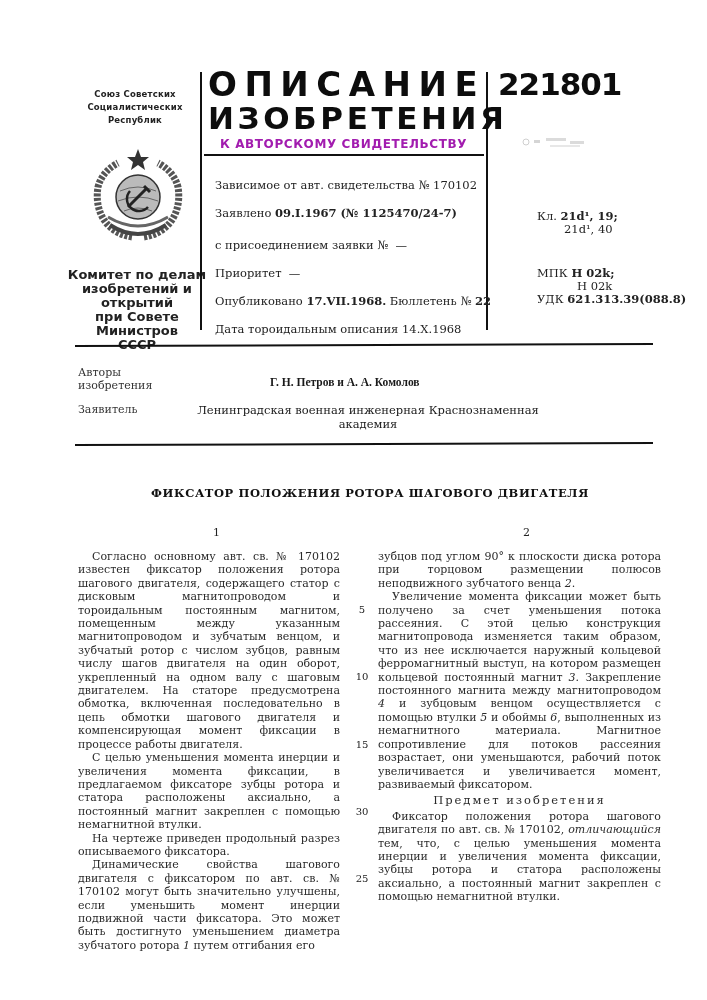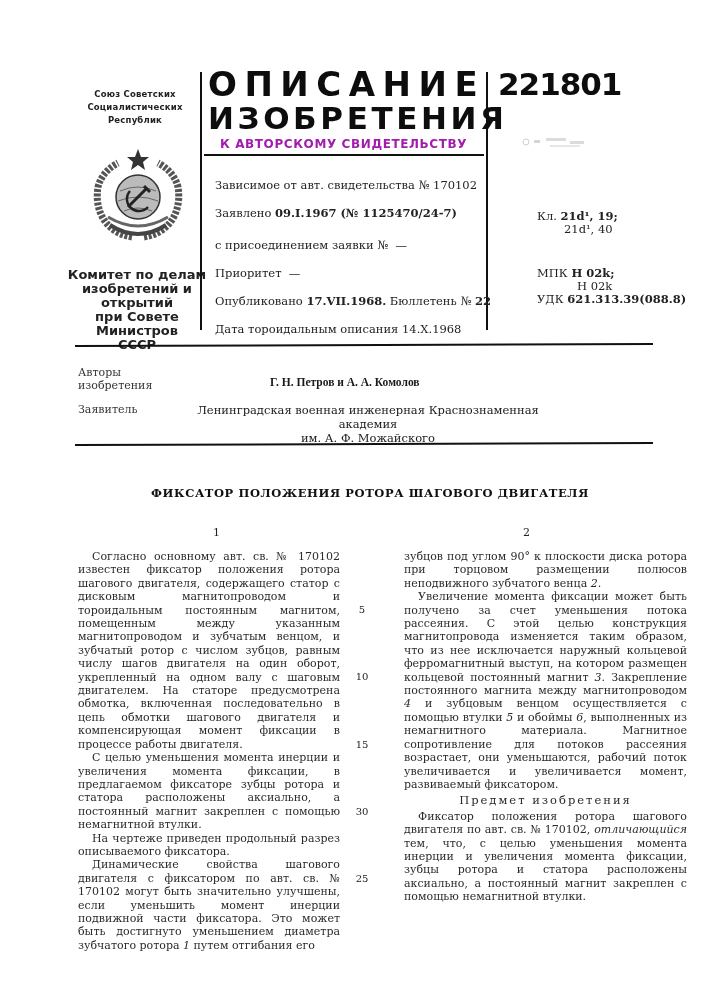--- a/index.html
+++ b/index.html
@@ -43,21 +43,21 @@
 
   .doc-title { left: 100px; top: 486px; width: 540px; text-align: center; font-size: 11.5px; font-weight: bold; letter-spacing: 0.6px; color: #111; white-space: nowrap; }
   .colnum { font-size: 11px; color: #222; }
   .colnum1 { left: 213px; top: 526px; }
   .colnum2 { left: 523px; top: 526px; }
 
   
   .col { font-size: 11px; line-height: 13.4px; color: #2a2a2a; text-align: justify; }
   .col p { margin: 0; text-indent: 14px; }
   .col1 { left: 78px; top: 550px; width: 262px; }
-  .col2 { left: 378px; top: 550px; width: 283px; margin-left: 26px; }
+  .col2 { left: 378px; top: 550px; width: 283px; }
   .subhead { text-align: center !important; text-indent: 0 !important; letter-spacing: 2px; font-size: 11.5px; margin: 3px 0 2px 0 !important; }
   .linenum { position: absolute; font-size: 10px; color: #222; width: 20px; text-align: center; }
   i { font-style: italic; }
 </style>
 </head>
 <body>
 
 <div class="abs ussr">
   <div>Союз Советских</div>
   <div>Социалистических</div>
@@ -152,21 +152,20 @@
 <div class="abs hrule1"></div>
 
 <div class="abs label-small authors-label">
   <div>Авторы</div>
   <div>изобретения</div>
 </div>
 <div class="abs authors">Г. Н. Петров и А. А. Комолов</div>
 <div class="abs label-small applicant-label">Заявитель</div>
 <div class="abs applicant">
   <div>Ленинградская военная инженерная Краснознаменная академия</div>
-  <div>им. А. Ф. Можайского</div>
 </div>
 
 <div class="abs hrule2"></div>
 
 <div class="abs doc-title">ФИКСАТОР ПОЛОЖЕНИЯ РОТОРА ШАГОВОГО ДВИГАТЕЛЯ</div>
 <div class="abs colnum colnum1">1</div>
 <div class="abs colnum colnum2">2</div>
 
 <div class="linenum" style="left:352px; top:604px">5</div>
 <div class="linenum" style="left:352px; top:671px">10</div>

